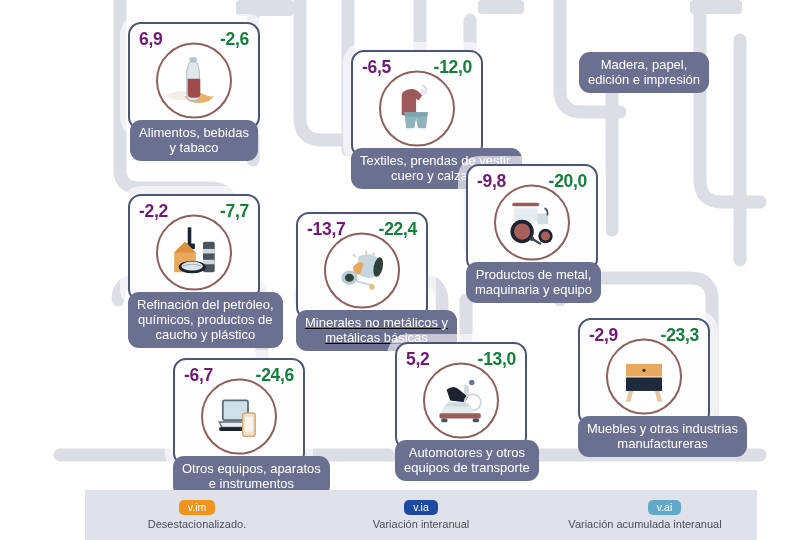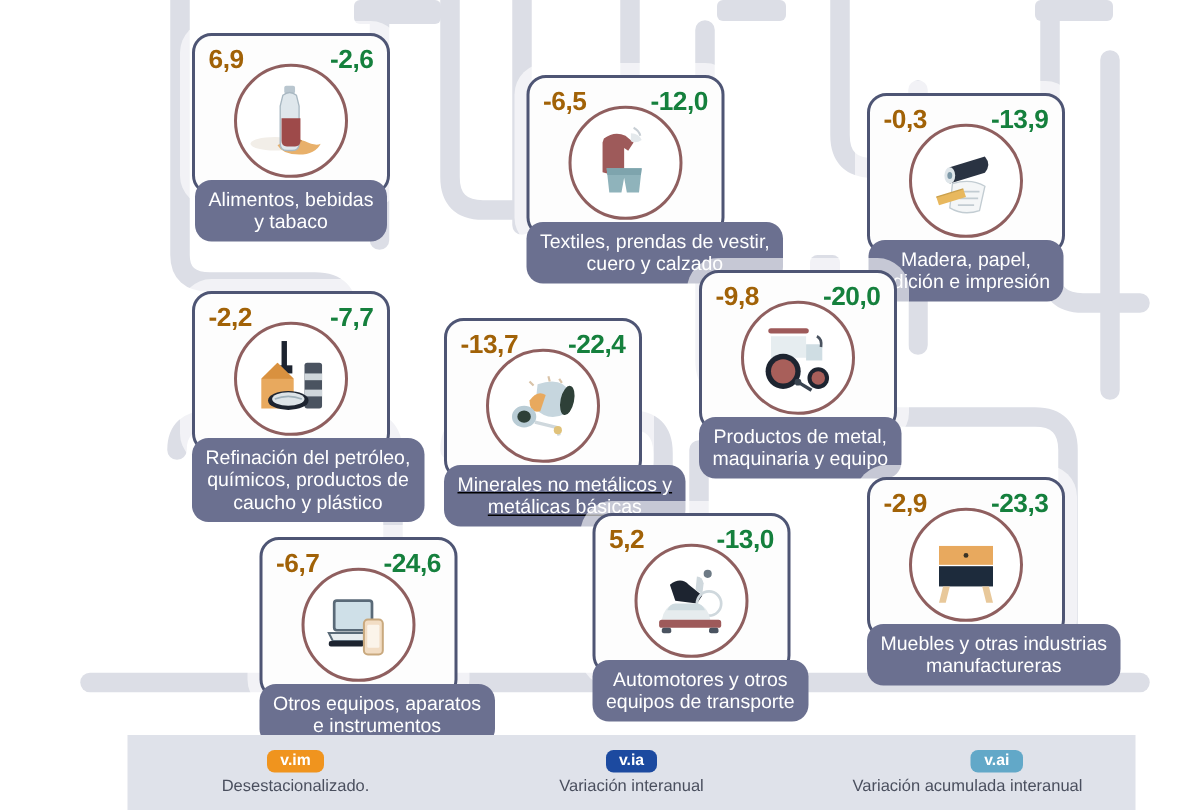--- a/index.html
+++ b/index.html
@@ -38,21 +38,21 @@
     background: #fdfdfd;
   }
   .nums {
     position: absolute;
     top: 5px; left: 0; right: 0;
     display: flex;
     justify-content: space-between;
     padding: 0 9px;
     z-index: 5;
   }
-  .n-left  { font-size: 17.5px; font-weight: bold; color: #a16207; letter-spacing: -0.3px; }
+  .n-left  { font-size: 17.5px; font-weight: bold; color: #701a75; letter-spacing: -0.3px; }
   .n-right { font-size: 17.5px; font-weight: bold; color: #15803d; letter-spacing: -0.3px; }
 
   .circle {
     position: absolute;
     left: 50%; top: 50%;
     transform: translate(-50%, -44%);
     width: 76px; height: 76px;
     border-radius: 50%;
     border: 2.2px solid #8f5f5f;
     background: #ffffff;
@@ -89,21 +89,21 @@
     flex: 1;
     display: flex;
     flex-direction: column;
     align-items: center;
     justify-content: center;
     gap: 3px;
   }
   .badge {
     color: #ffffff;
     font-size: 10.5px;
-    font-weight: bold;
+    font-weight: normal;
     padding: 2px 9px 3px;
     border-radius: 5px;
     line-height: 1;
   }
   .legend-text { font-size: 11px; color: #4a4f5e; }
 </style>
 </head>
 <body>
 
 <div id="stage">
@@ -179,37 +179,20 @@
           <path d="M26 44 h26 l-2 18 h-9 l-2-11 -2 11 h-9z" fill="#8fb3bb"></path>
           <path d="M26 44 h26 l-0.6 5 H26.6z" fill="#7ea4ad"></path>
         </svg>
       </div>
     </div>
     <div class="pill">Textiles, prendas de vestir,
 cuero y calzado</div>
   </div>
 
   <div class="card" style="left:578px; top:62px;">
-    <div class="card-frame">
-      <div class="nums">
-        <span class="n-left">-0,3</span>
-        <span class="n-right">-13,9</span>
-      </div>
-      <div class="circle">
-        <svg viewBox="0 0 80 80">
-          <path d="M28 30 l26-8 q5 6 0 12 l-26 8 q-5-6 0-12z" fill="#2a3342"></path>
-          <ellipse cx="28" cy="36" rx="4" ry="6" fill="#dfe6ea"></ellipse>
-          <ellipse cx="28" cy="36" rx="1.8" ry="2.6" fill="#7e99a8"></ellipse>
-          <path d="M30 42 q14-4 24 2 l-4 18 q-12 4-22-2z" fill="#f4f6f7" stroke="#c2ccd2" stroke-width="1"></path>
-          <path d="M36 48 h14 M35 53 h14 M34 58 h12" stroke="#c2ccd2" stroke-width="1.2"></path>
-          <path d="M18 52 l20-6 2 6 -20 6z" fill="#e8b85e"></path>
-          <path d="M18 52 l20-6" stroke="#caa04c" stroke-width="1"></path>
-        </svg>
-      </div>
-    </div>
     <div class="pill">Madera, papel,
 edición e impresión</div>
   </div>
 
   <div class="card" style="left:128px; top:194px;">
     <div class="card-frame">
       <div class="nums">
         <span class="n-left">-2,2</span>
         <span class="n-right">-7,7</span>
       </div>
@@ -249,21 +232,21 @@
           <path d="M34 52 l16 4 2 6" stroke="#cfd8dd" stroke-width="2.5" fill="none"></path>
           <circle cx="51" cy="58" r="3" fill="#e0c27a"></circle>
           <path d="M30 22 l3 3 M44 18 l1 4 M52 20 l2 3" stroke="#d9c3a8" stroke-width="1.6"></path>
         </svg>
       </div>
     </div>
     <div class="pill">Minerales no metálicos y
 metálicas básicas</div>
   </div>
 
-  <div class="card" style="left:466px; top:180px;">
+  <div class="card" style="left:466px; top:164px;">
     <div class="card-frame">
       <div class="nums">
         <span class="n-left">-9,8</span>
         <span class="n-right">-20,0</span>
       </div>
       <div class="circle">
         <svg viewBox="0 0 80 80">
           <rect x="18" y="18" width="30" height="4" rx="2" fill="#9e5a5a"></rect>
           <path d="M20 24 h26 v16 H20z" fill="#e6edf0"></path>
           <path d="M46 30 h12 v12 H46z" fill="#cfdde3"></path>

